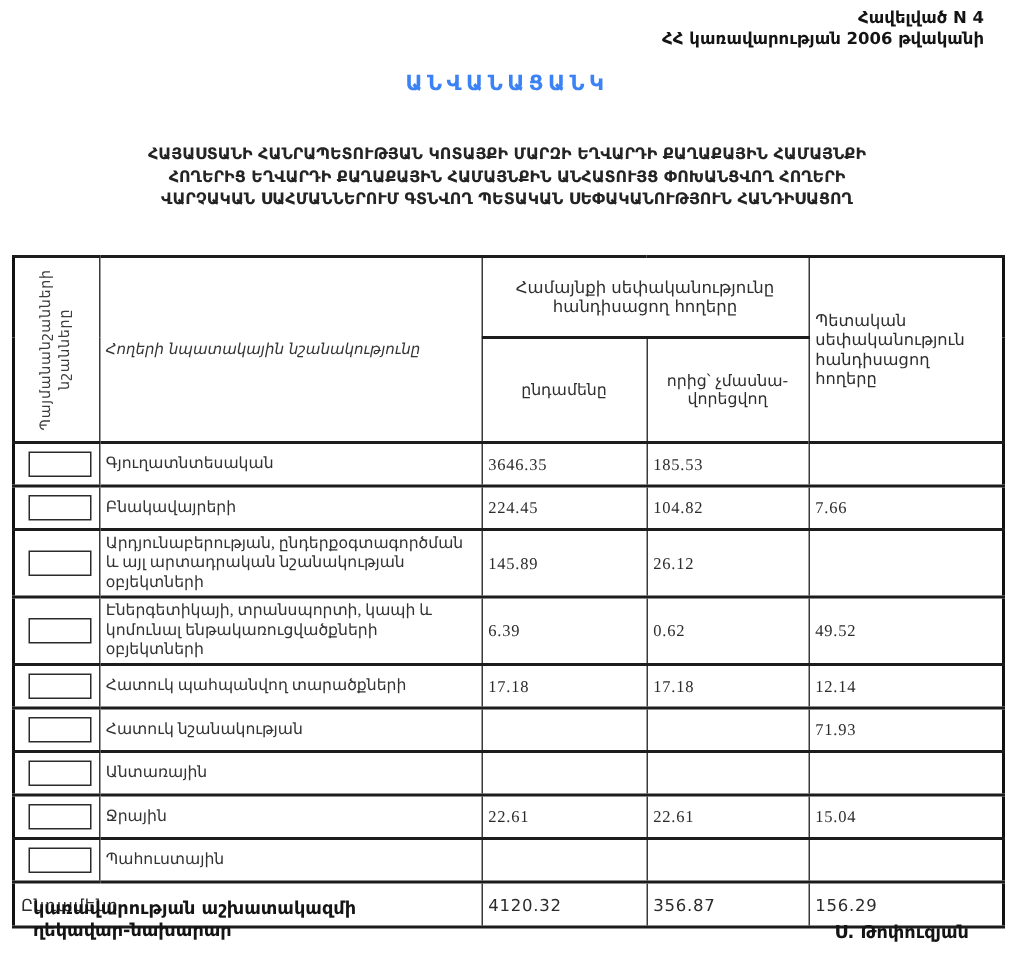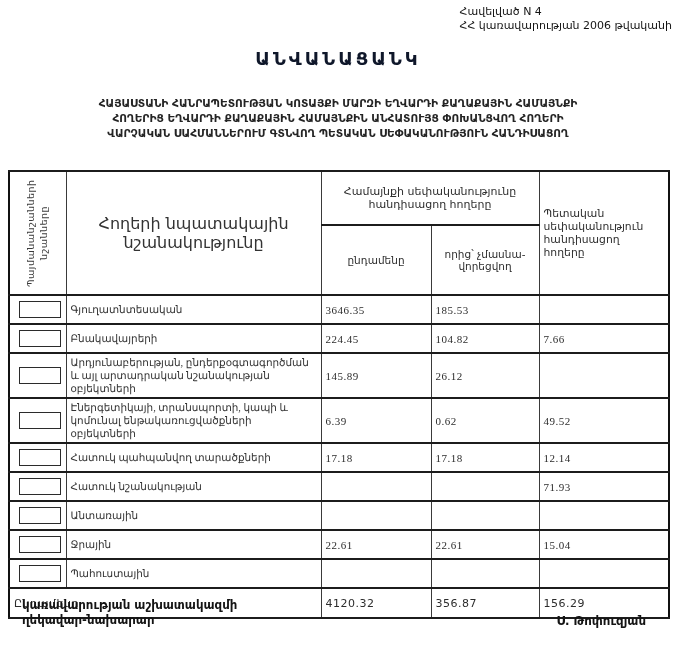--- a/index.html
+++ b/index.html
@@ -6,31 +6,31 @@
   .page{
     position:relative;
     width:676px;height:648px;
     background:#fff;
     font-family:"DejaVu Sans",sans-serif;
     color:#1b1b1b;
     overflow:hidden;
   }
   
   .annex{
-    position:absolute;top:5px;right:4px;
-    text-align:left;
-    font-size:11px;font-weight:normal;line-height:1.25;
+    position:absolute;top:5px;right:20px;
+    text-align:right;
+    font-size:11px;font-weight:bold;line-height:1.25;
     color:#141414;
   }
   
   .doc-title{
     position:absolute;top:48px;left:0;width:100%;
     text-align:center;
-    font-size:18px;font-weight:bold;letter-spacing:3px;
-    color:#0f172a;
+    font-size:14px;font-weight:bold;letter-spacing:3px;
+    color:#3b82f6;
   }
   
   .doc-subtitle{
     position:absolute;top:96px;left:0;width:100%;
     text-align:center;
     font-size:10.6px;font-weight:bold;line-height:1.42;
     color:#242424;
   }
   
   table.land{
@@ -59,21 +59,21 @@
   .vtext{
     writing-mode:vertical-rl;
     transform:rotate(180deg);
     font-size:9.5px;line-height:1.35;
     max-height:108px;
     margin:0 auto;
     letter-spacing:0.5px;
     white-space:normal;
     color:#3b3b3b;
   }
-  th.purpose-h{text-align:center;font-size:16px;color:#333;}
+  th.purpose-h{text-align:left;font-size:10px;color:#333;font-style:italic;}
   th.comm-h{height:48px;text-align:center;font-size:11px;color:#2e2e2e;}
   th.sub-h{height:64px;text-align:center;font-size:10.5px;color:#2e2e2e;white-space:pre-line;}
   th.state-h{text-align:left;font-size:10.8px;color:#2e2e2e;}
   td.legend-cell{text-align:left;padding:4px 4px;}
   .legend-box{
     display:block;
     width:40px;height:15px;
     border:1.5px solid #2b2b2b;
     margin:2px 2px 2px 5px;
     background:#fff;

